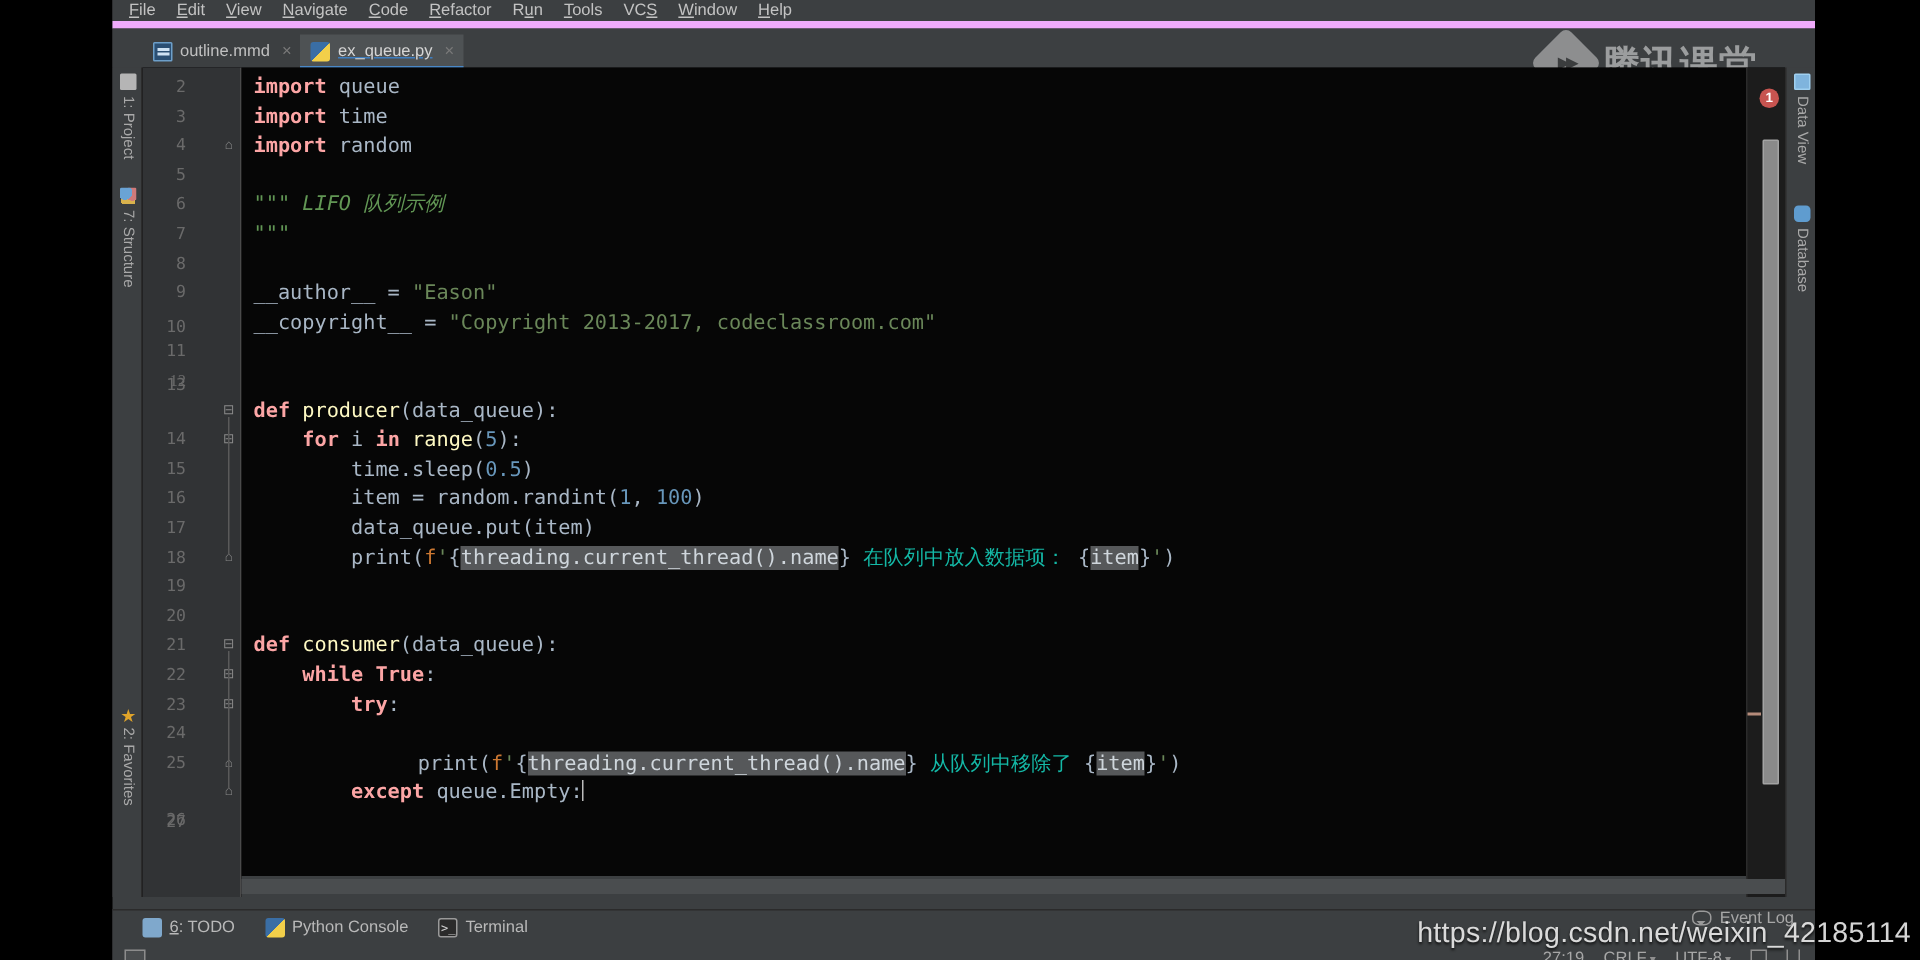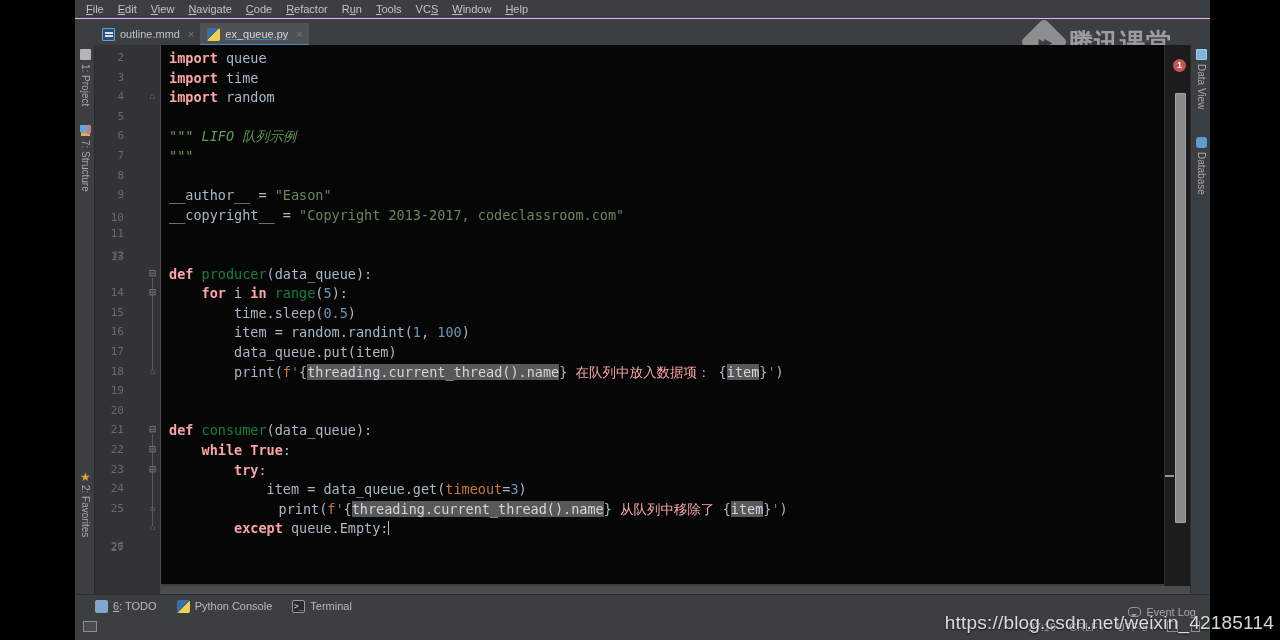--- a/index.html
+++ b/index.html
@@ -10,21 +10,21 @@
 
   
   #app {
     position:absolute; left:75px; top:0; width:1135px; height:640px;
     background:#3c3f41; color:#bbbbbb;
   }
 
   
   #menubar {
     height:19px; background:#3c3f41; display:flex; align-items:center;
-    padding-left:4px; border-bottom:1px solid #f0abfc;
+    padding-left:4px; border-bottom:5px solid #f0abfc;
   }
   .menu-item {
     font-size:11px; color:#c3c3c3; padding:2px 7px; line-height:13px;
     white-space:nowrap; cursor:default;
   }
   .menu-item .acc { text-decoration:underline; }
 
   
   #tabsrow {
     position:relative; height:26px; background:#3c3f41;
@@ -107,23 +107,23 @@
     overflow:hidden; background:#060606;
   }
   .cline {
     position:absolute; left:0; right:0; height:20px;
     font:13.5px/20px "DejaVu Sans Mono", monospace; white-space:pre;
     color:#a9b7c6; padding-left:8px;
   }
   .kw   { color:#fca5a5; font-weight:bold; }
   .str  { color:#6a8759; }
   .num  { color:#6897bb; }
-  .fn   { color:#15803d; }
+  .fn   { color:#fef9c3; }
   .doc  { color:#629755; font-style:italic; }
-  .cjk  { color:#fca5a5; font-family:"DejaVu Sans", sans-serif; }
+  .cjk  { color:#14b8a6; font-family:"DejaVu Sans", sans-serif; }
   .brace{ color:#a9b7c6; }
   .sel  { background:#56585a; color:#cfd6dc; }
   .pfx  { color:#cc7832; }
   .kwarg{ color:#cc7832; }
   .caret{ display:inline-block; width:1px; height:14px; background:#bbbbbb;
           vertical-align:-2px; }
 
   
   #markerstrip {
     position:absolute; right:0; top:0; bottom:0; width:26px; background:#1c1c1c;
@@ -139,21 +139,21 @@
     background:#8a8a8a; border:1px solid #a3a3a3; border-radius:1px;
   }
   #warnmark { position:absolute; right:16px; top:430px; width:9px; height:2px; background:#b58b7a; }
   #hscrollwrap {
     position:absolute; left:66px; right:26px; bottom:0; height:14px; background:#3c3f41;
   }
   #hscroll { position:absolute; left:0; top:2px; height:10px; width:1030px; background:#4a4d4f; }
 
   
   #bottom {
-    position:absolute; left:0; bottom:0; width:1135px; height:46px; background:#3c3f41;
+    position:absolute; left:0; bottom:0; width:1135px; height:34px; background:#3c3f41;
     border-top:1px solid #2b2b2b;
   }
   #toolrow { height:22px; display:flex; align-items:center; padding-left:20px; gap:20px; }
   .toolbtn { display:flex; align-items:center; gap:5px; font-size:11px; color:#b9b9b9; }
   .toolbtn .acc { text-decoration:underline; }
   .tico { width:13px; height:13px; flex:0 0 13px; border-radius:2px; }
   .tico.todo { background:#7fa8cc; }
   .tico.pycon { background:linear-gradient(135deg,#3a6ea5 0 50%, #f2cf4a 50% 100%); }
   .tico.term { background:#2b2b2b; border:1px solid #9a9a9a; color:#cfcfcf;
                font:8px/12px "DejaVu Sans Mono",monospace; text-align:center; }
@@ -301,21 +301,20 @@
             <div class="cline" style="top: 238.2px;">    <span class="kw">for</span> i <span class="kw">in</span> <span class="fn">range</span>(<span class="num">5</span>):</div>
             <div class="cline" style="top: 257.8px;">        time.sleep(<span class="num">0.5</span>)</div>
             <div class="cline" style="top: 277.4px;">        item = random.randint(<span class="num">1</span>, <span class="num">100</span>)</div>
             <div class="cline" style="top: 297px;">        data_queue.put(item)</div>
             <div class="cline" style="top: 316.6px;">        print(<span class="pfx">f</span><span class="str">'</span><span class="brace">{</span><span class="sel">threading.current_thread().name</span><span class="brace">}</span> <span class="cjk">在队列中放入数据项：</span> <span class="brace">{</span><span class="sel">item</span><span class="brace">}</span><span class="str">'</span>)</div>
             <div class="cline" style="top: 336.2px;"></div>
             <div class="cline" style="top: 355.8px;"></div>
             <div class="cline" style="top: 375.4px;"><span class="kw">def</span> <span class="fn">consumer</span>(data_queue):</div>
             <div class="cline" style="top: 395px;">    <span class="kw">while</span> <span class="kw">True</span>:</div>
             <div class="cline" style="top: 414.6px;">        <span class="kw">try</span>:</div>
-            <div class="cline" style="top: 434.2px;">            item = data_queue.get(<span class="kwarg">timeout</span>=<span class="num">3</span>)</div>
             <div class="cline" style="top: 453.8px; padding-left: 20px;">            print(<span class="pfx">f</span><span class="str">'</span><span class="brace">{</span><span class="sel">threading.current_thread().name</span><span class="brace">}</span> <span class="cjk">从队列中移除了</span> <span class="brace">{</span><span class="sel">item</span><span class="brace">}</span><span class="str">'</span>)</div>
             <div class="cline" style="top: 473.4px;">        <span class="kw">except</span> queue.Empty:<span class="caret"></span></div>
             <div class="cline" style="top: 493px;"></div>
           </div>
 
         <div id="markerstrip">
           <div id="errbadge">1</div>
           <div id="vscroll"></div>
           <div id="warnmark"></div>
         </div>

